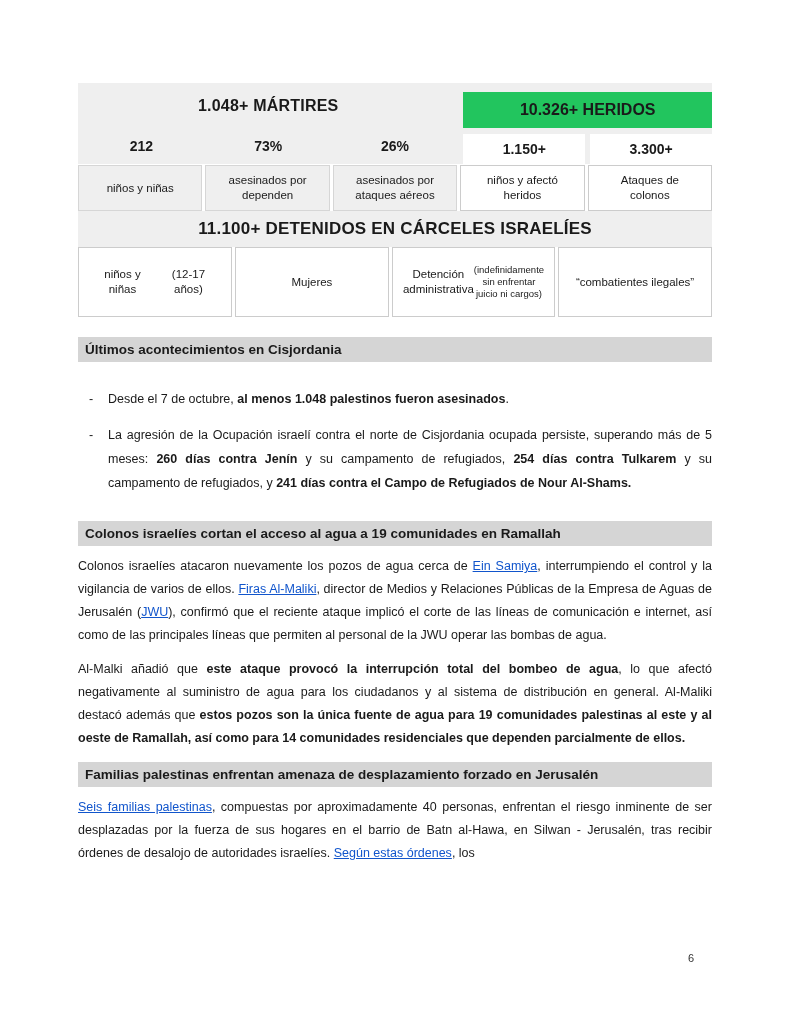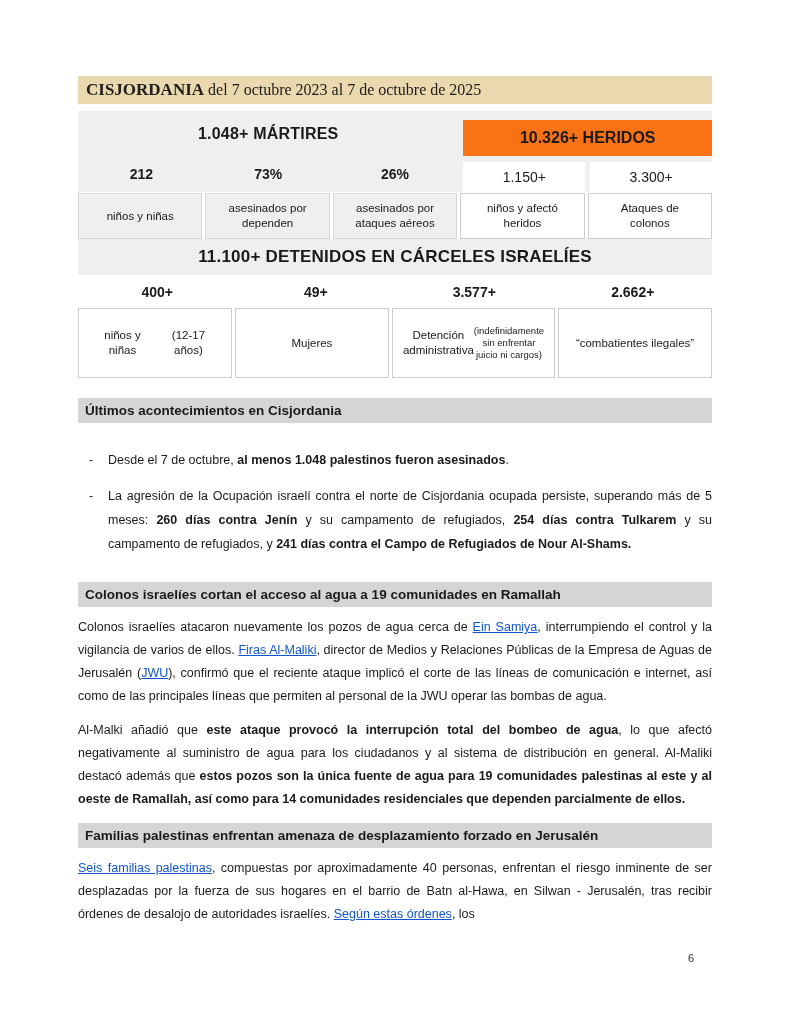--- a/index.html
+++ b/index.html
@@ -31,32 +31,32 @@
   
   .stats{margin-top:7px;font-size:11.5px;}
   .t-top{background:var(--table-gray);}
   .t-row1{display:flex;height:45px;}
   .t-row1 .martires-title{
     flex:0 0 60%;display:flex;align-items:center;justify-content:center;
     font-weight:bold;font-size:16px;letter-spacing:.2px;
   }
   .t-row1 .heridos-wrap{flex:0 0 40%;padding:9px 0 0 5px;}
   .t-row1 .heridos-title{
-    background:#f97316;height:100%;display:flex;align-items:center;justify-content:center;
+    background:#22c55e;height:100%;display:flex;align-items:center;justify-content:center;
     font-weight:bold;font-size:16px;
   }
   .t-row2{display:flex;height:36px;text-align:center;}
   .t-row2 .num{
     flex:0 0 20%;display:flex;align-items:center;justify-content:center;
     font-weight:bold;font-size:14px;
   }
   .t-row2 .num-wrap{flex:0 0 20%;padding:6px 0 0 5px;}
   .t-row2 .num-wrap .num-box{
     background:#fff;height:100%;display:flex;align-items:center;justify-content:center;
-    font-weight:normal;font-size:14px;
+    font-weight:bold;font-size:14px;
   }
   .t-labels{display:flex;gap:3px;margin-top:1px;}
   .t-labels .lcell{
     flex:1 1 0;border:1px solid var(--cell-border);min-height:46px;
     display:flex;flex-direction:column;align-items:center;justify-content:center;
     text-align:center;line-height:15px;padding:3px 14px;background:#fff;
   }
   .t-labels .lcell.gray{background:var(--table-gray);border-color:#d6d6d6;}
   .detenidos-bar{
     background:var(--table-gray);height:36px;
@@ -98,23 +98,20 @@
   .page-number{
     position:absolute;left:688px;top:952px;font-size:11px;color:#333;
   }
 </style>
 </head>
 <body>
 
 <div class="page">
   <div class="content">
 
-    <div class="banner">
-      <span class="b-title">CISJORDANIA</span><span class="b-period"> del 7 octubre 2023 al 7 de octubre de 2025</span>
-    </div>
 
     <div class="stats">
 
       <div class="t-top">
         <div class="t-row1">
           <div class="martires-title">1.048+ MÁRTIRES</div>
           <div class="heridos-wrap">
             <div class="heridos-title">10.326+ HERIDOS</div>
           </div>
         </div>
@@ -134,26 +131,20 @@
       <div class="t-labels">
         <div class="lcell gray">niños y niñas</div>
         <div class="lcell gray">asesinados por dependen</div>
         <div class="lcell gray">asesinados por ataques aéreos</div>
         <div class="lcell">niños y afectó heridos</div>
         <div class="lcell">Ataques de colonos</div>
       </div>
 
       <div class="detenidos-bar">11.100+ DETENIDOS EN CÁRCELES ISRAELÍES</div>
 
-      <div class="t-row5">
-        <div class="num">400+</div>
-        <div class="num">49+</div>
-        <div class="num">3.577+</div>
-        <div class="num">2.662+</div>
-      </div>
 
       <div class="t-row6">
         <div class="lcell">
           <span>niños y niñas</span>
           <span class="sub" style="font-size:11.5px;line-height:15px;">(12-17 años)</span>
         </div>
         <div class="lcell">
           <span>Mujeres</span>
 
         </div>

